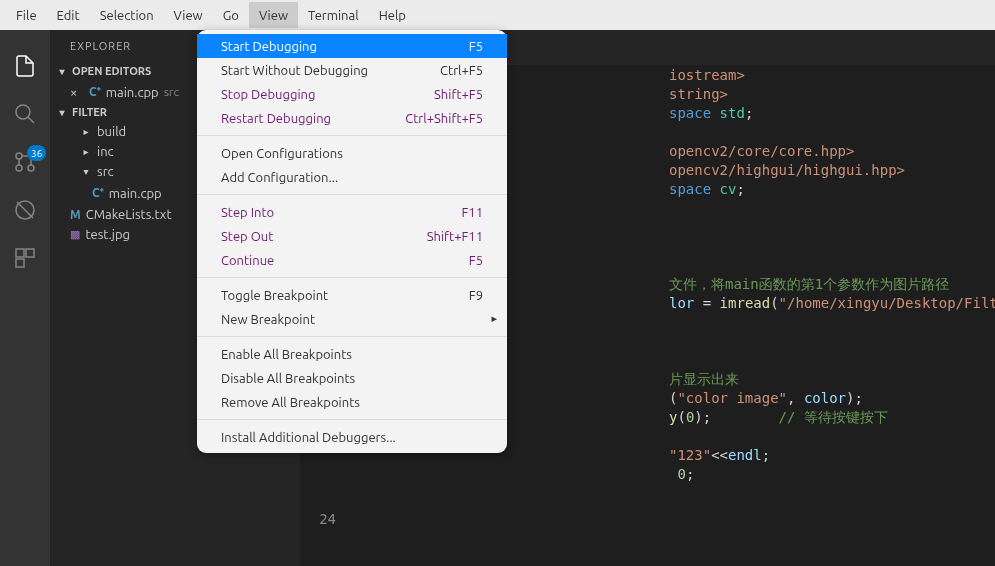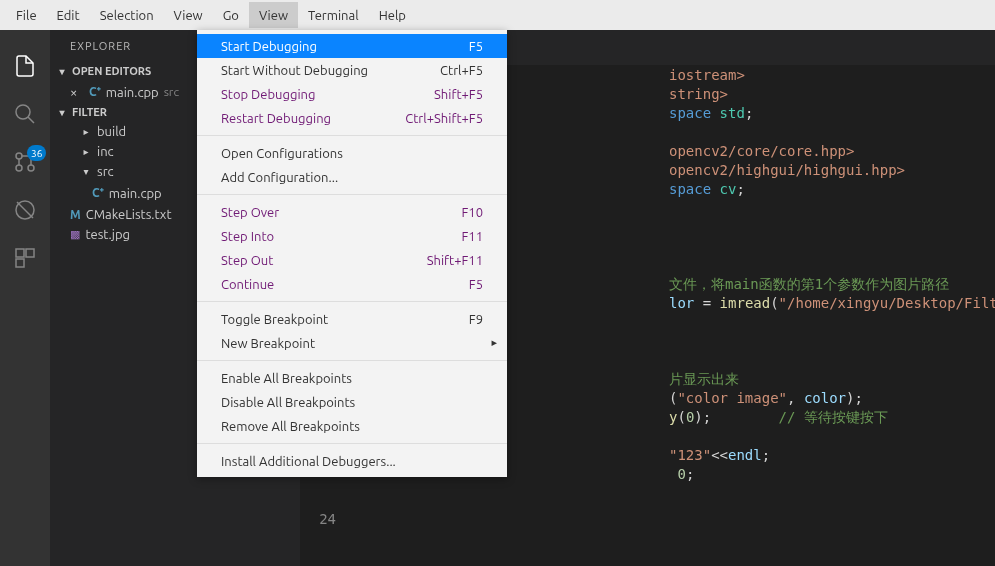--- a/index.html
+++ b/index.html
@@ -140,20 +140,21 @@
       position: absolute;
       top: 30px;
       left: 197px;
       width: 310px;
       background: #f3f3f3;
       color: #333333;
       box-shadow: 0 2px 8px rgba(0,0,0,0.35);
       font-size: 13px;
       z-index: 1000;
       padding: 4px 0;
+      border-radius: 9px;
     }
     .dd-item {
       display: flex;
       justify-content: space-between;
       padding: 5px 24px;
       cursor: pointer;
       position: relative;
     }
     .dd-item.hl {
       background: #0a84ff;
@@ -337,24 +338,20 @@
     </div>
     <div class="dd-sep"></div>
     <div class="dd-item">
       <span>Open Configurations</span>
     </div>
     <div class="dd-item">
       <span>Add Configuration...</span>
     </div>
     <div class="dd-sep"></div>
     <div class="dd-item disabled">
-      <span>Step Over</span>
-      <span>F10</span>
-    </div>
-    <div class="dd-item disabled">
       <span>Step Into</span>
       <span>F11</span>
     </div>
     <div class="dd-item disabled">
       <span>Step Out</span>
       <span>Shift+F11</span>
     </div>
     <div class="dd-item disabled">
       <span>Continue</span>
       <span>F5</span>

